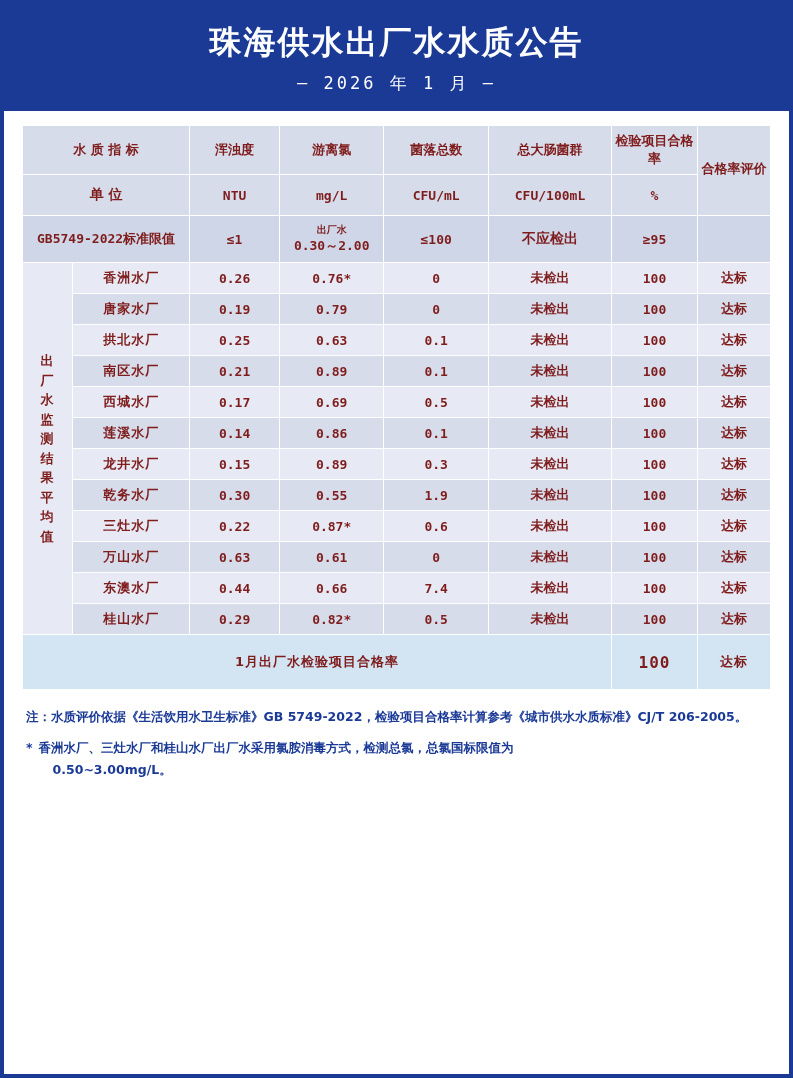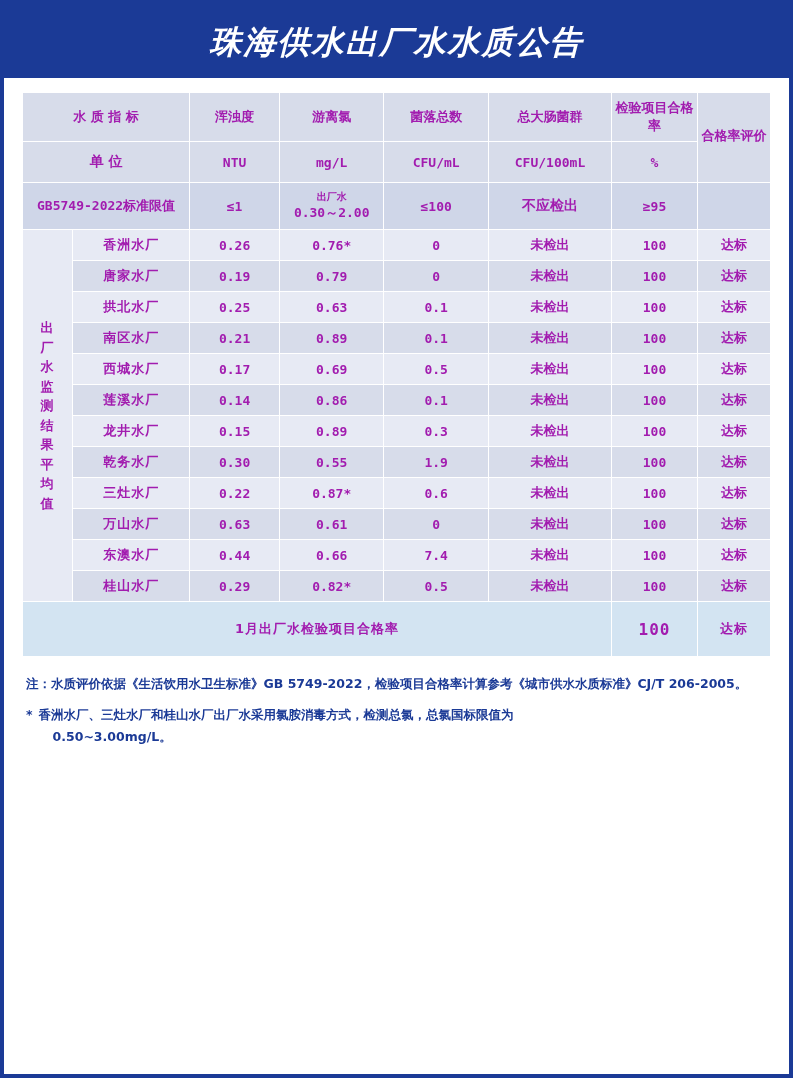--- a/index.html
+++ b/index.html
@@ -28,38 +28,37 @@
     color: #ffffff;
     text-align: center;
     padding: 18px 0 16px 0;
   }
   .header-title {
     font-family: "DejaVu Sans", sans-serif;
     font-size: 32px;
     font-weight: bold;
     letter-spacing: 2px;
     line-height: 1.25;
-    font-style: italic;
   }
   .header-sub {
     font-family: "DejaVu Sans Mono", monospace;
     font-size: 17px;
     letter-spacing: 3px;
     margin-top: 10px;
   }
   
   .table-wrap {
     padding: 14px 18px 0 18px;
   }
   table.main {
     width: 100%;
     border-collapse: collapse;
     table-layout: fixed;
     font-family: "DejaVu Sans Mono", monospace;
-    color: #a21caf;
+    color: #7f1d1d;
   }
   table.main td, table.main th {
     border: 1px solid #ffffff;
     text-align: center;
     vertical-align: middle;
     font-weight: bold;
     font-size: 13px;
     padding: 6px 2px;
   }
   .hdr-cell {
@@ -163,20 +162,21 @@
     font-weight: bold;
   }
 </style>
 </head>
 <body>
 
 <div class="page">
 
   <div class="header">
     <div class="header-title">珠海供水出厂水水质公告</div>
+    <div class="header-sub">— 2026 年 1 月 —</div>
   </div>
 
   <div class="table-wrap">
     <table class="main">
       <colgroup>
         <col style="width:48px">
         <col style="width:112px">
         <col style="width:86px">
         <col style="width:100px">
         <col style="width:100px">

